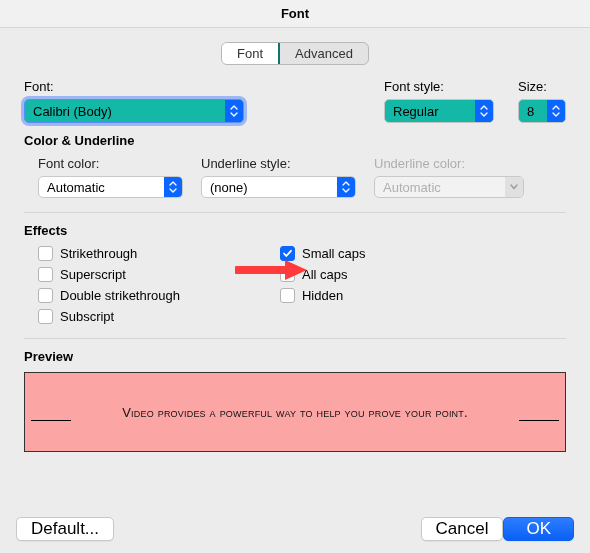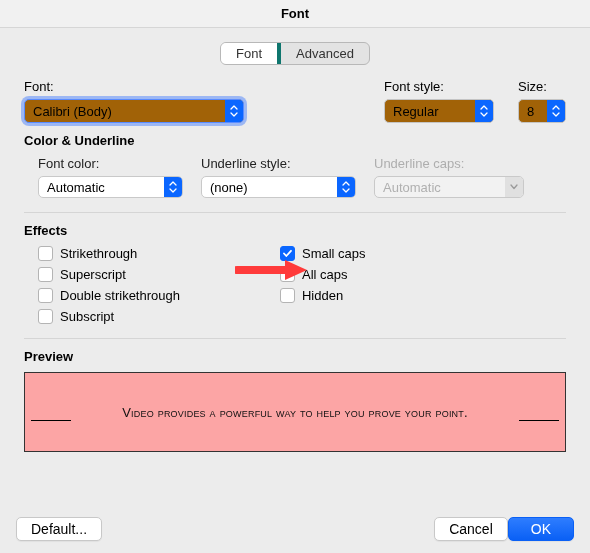--- a/index.html
+++ b/index.html
@@ -39,21 +39,21 @@
     .tab {
       padding: 3px 15px;
       font-size: 13px;
       cursor: default;
       color: #333;
     }
     .tab.active {
       background: #fff;
     }
     .tab + .tab {
-      border-left: 4px solid #0f766e;
+      border-left: 2px solid #0f766e;
     }
     .content {
       padding: 14px 24px 0 24px;
     }
     .row {
       display: flex;
       gap: 6px;
       align-items: flex-end;
       margin-bottom: 10px;
     }
@@ -66,21 +66,21 @@
     .sublabel {
       font-size: 13px;
       margin-bottom: 5px;
       color: #222;
     }
     .disabledlabel { color: #aeaeae; }
     .select {
       position: relative;
       display: flex;
       align-items: center;
-      background: #a16207;
+      background: #14b8a6;
       border: 1px solid #c4c4c4;
       border-radius: 5px;
       height: 24px;
       padding: 0 0 0 8px;
       font-size: 13px;
     }
     .select .endcap {
       width: 18px;
       height: 100%;
       background: #0a66ff;
@@ -197,21 +197,21 @@
       display: flex;
       align-items: center;
       padding: 0 16px;
     }
     .btn {
       background: #fff;
       border: 1px solid #c8c8c8;
       border-radius: 5px;
       height: 24px;
       padding: 0 14px;
-      font-size: 14px;
+      font-size: 17px;
       display: inline-flex;
       align-items: center;
       box-shadow: 0 1px 1px rgba(0,0,0,0.05);
     }
     .btn.primary {
       background: #0a66ff;
       background: linear-gradient(#2e7dff,#0a60f5);
       color: #fff;
       border-color: #0a60f5;
       padding: 0 22px;
@@ -296,21 +296,21 @@
       <div class="smallselect" style="width:155px">
         <span class="value">(none)</span>
         <div class="endcap">
           <svg class="chevupdown" viewBox="0 0 8 12">
               <path d="M1 4 L4 1 L7 4 M1 8 L4 11 L7 8" stroke="#fff" stroke-width="1.3" fill="none" stroke-linecap="round" stroke-linejoin="round"></path>
             </svg>
         </div>
       </div>
     </div>
     <div class="col">
-      <div class="sublabel disabledlabel">Underline caps:</div>
+      <div class="sublabel disabledlabel">Underline color:</div>
       <div class="smallselect disabled" style="width:150px">
         <span class="value">Automatic</span>
         <div class="endcap">
           <svg class="singlechev" viewBox="0 0 8 6" width="8" height="6">
               <path d="M1 1 L4 4.5 L7 1" stroke="#9a9a9a" stroke-width="1.3" fill="none" stroke-linecap="round" stroke-linejoin="round"></path>
             </svg>
         </div>
       </div>
     </div>
   </div>

